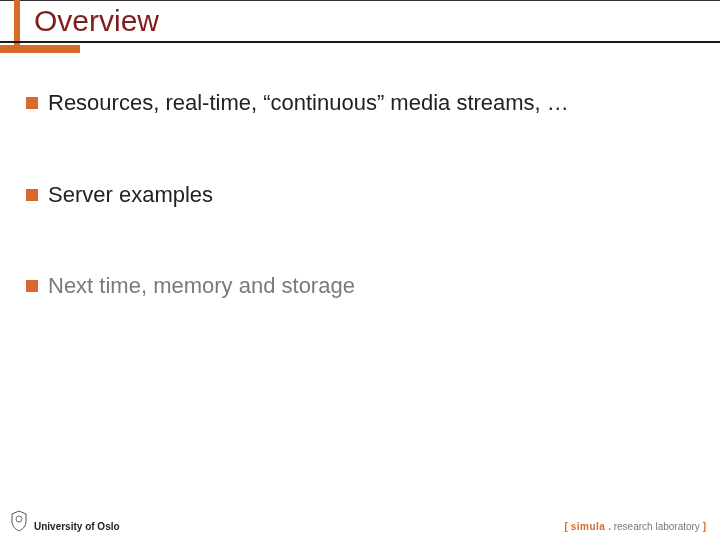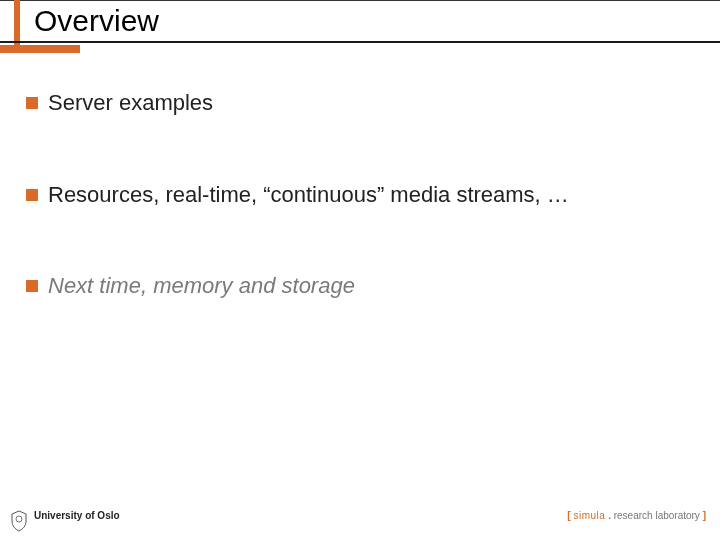--- a/index.html
+++ b/index.html
@@ -3,64 +3,64 @@
 <meta charset="utf-8">
 <style>
   * { margin: 0; padding: 0; box-sizing: border-box; }
   html, body { width: 720px; height: 540px; font-family: Verdana, Geneva, sans-serif; background: #fff; overflow: hidden; }
   .slide { position: relative; width: 720px; height: 540px; }
 
   
   .title-wrap { position: relative; padding: 4px 0 0 34px; }
   .title-line-top { position: absolute; left: 0; right: 0; top: 0; height: 1px; background: #333; }
   .title-accent-v { position: absolute; left: 14px; top: 0; width: 6px; height: 52px; background: #d86b2a; }
-  .title { font-size: 30px; font-weight: 400; color: #000000; line-height: 1.1; padding-bottom: 4px; }
+  .title { font-size: 30px; font-weight: 400; color: #7f1d1d; line-height: 1.1; padding-bottom: 4px; }
   .title-underline-black { position: relative; height: 2px; background: #1a1a1a; margin-left: -34px; }
   .title-underline-orange { height: 8px; width: 80px; background: #d86b2a; margin-top: 2px; margin-left: -34px; }
 
   
   .bullets { padding: 36px 26px 0 26px; }
   .bullet-row { display: flex; align-items: flex-start; margin-bottom: 64px; }
-  .bullet-row.dim .bullet-text { color: #7a7a7a; font-style: italic; }
+  .bullet-row.dim .bullet-text { color: #7a7a7a; }
   .sq { width: 12px; height: 12px; background: #d86b2a; flex: 0 0 12px; margin-top: 8px; margin-right: 10px; }
   .bullet-text { font-size: 22px; color: #222; line-height: 1.25; }
 
   
-  .footer { position: absolute; left: 0; right: 0; bottom: 8px; display: flex; align-items: flex-start; padding: 0 14px 0 10px; font-size: 9px; color: #222; }
+  .footer { position: absolute; left: 0; right: 0; bottom: 8px; display: flex; align-items: flex-end; padding: 0 14px 0 10px; font-size: 9px; color: #222; }
   .crest { width: 18px; height: 22px; margin-right: 6px; flex: 0 0 18px; }
   .uni { font-weight: bold; font-size: 10px; }
   .course { position: absolute; left: 50%; transform: translateX(-50%); white-space: nowrap; font-size: 9px; }
   .simula { margin-left: auto; font-size: 10px; }
   .br-l { color: #d86b2a; font-weight: bold; }
-  .sim-name { color: #d86b2a; font-weight: normal; letter-spacing: 0.5px; }
+  .sim-name { color: #d86b2a; font-weight: bold; letter-spacing: 0.5px; }
   .sim-dot { color: #d86b2a; font-weight: bold; }
   .sim-rest { color: #777; margin-top: 26px; }
   .br-r { color: #d86b2a; font-weight: bold; }
 </style>
 </head>
 <body>
 
 <div class="slide">
 
   <div class="title-wrap">
     <div class="title-line-top"></div>
     <div class="title-accent-v"></div>
     <div class="title">Overview</div>
     <div class="title-underline-black"></div>
     <div class="title-underline-orange"></div>
   </div>
 
   <div class="bullets">
     <div class="bullet-row">
       <div class="sq"></div>
-      <div class="bullet-text">Server examples</div>
+      <div class="bullet-text">Resources, real-time, “continuous” media streams, …</div>
     </div>
     <div class="bullet-row">
       <div class="sq"></div>
-      <div class="bullet-text">Resources, real-time, “continuous” media streams, …</div>
+      <div class="bullet-text">Server examples</div>
     </div>
     <div class="bullet-row dim">
       <div class="sq"></div>
       <div class="bullet-text">Next time, memory and storage</div>
     </div>
   </div>
 
   <div class="footer">
     <svg class="crest" viewBox="0 0 18 22">
       <path d="M9 1 L16 4 V11 C16 16 13 19 9 21 C5 19 2 16 2 11 V4 Z" fill="none" stroke="#555" stroke-width="1"></path>

